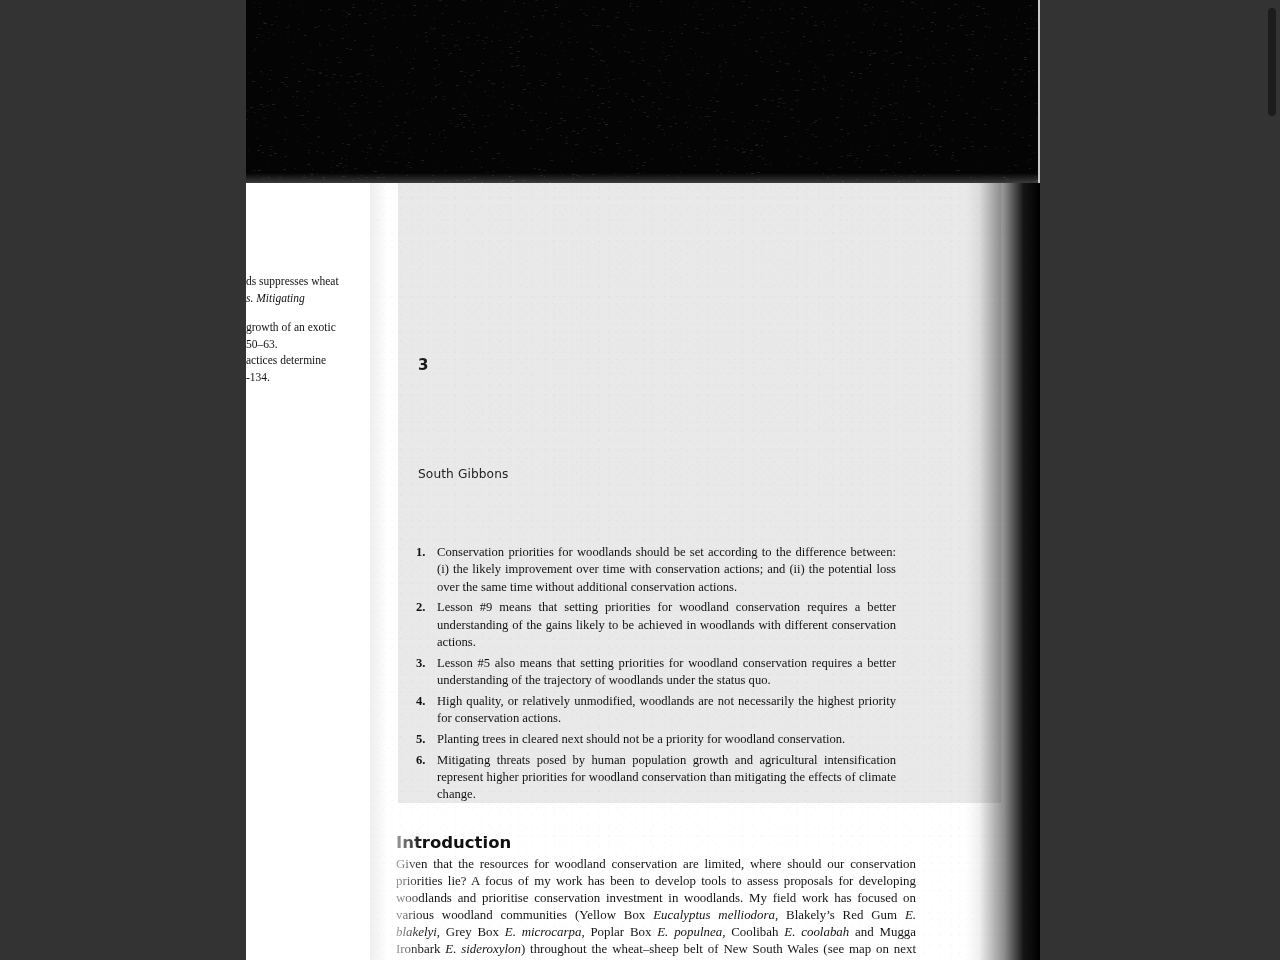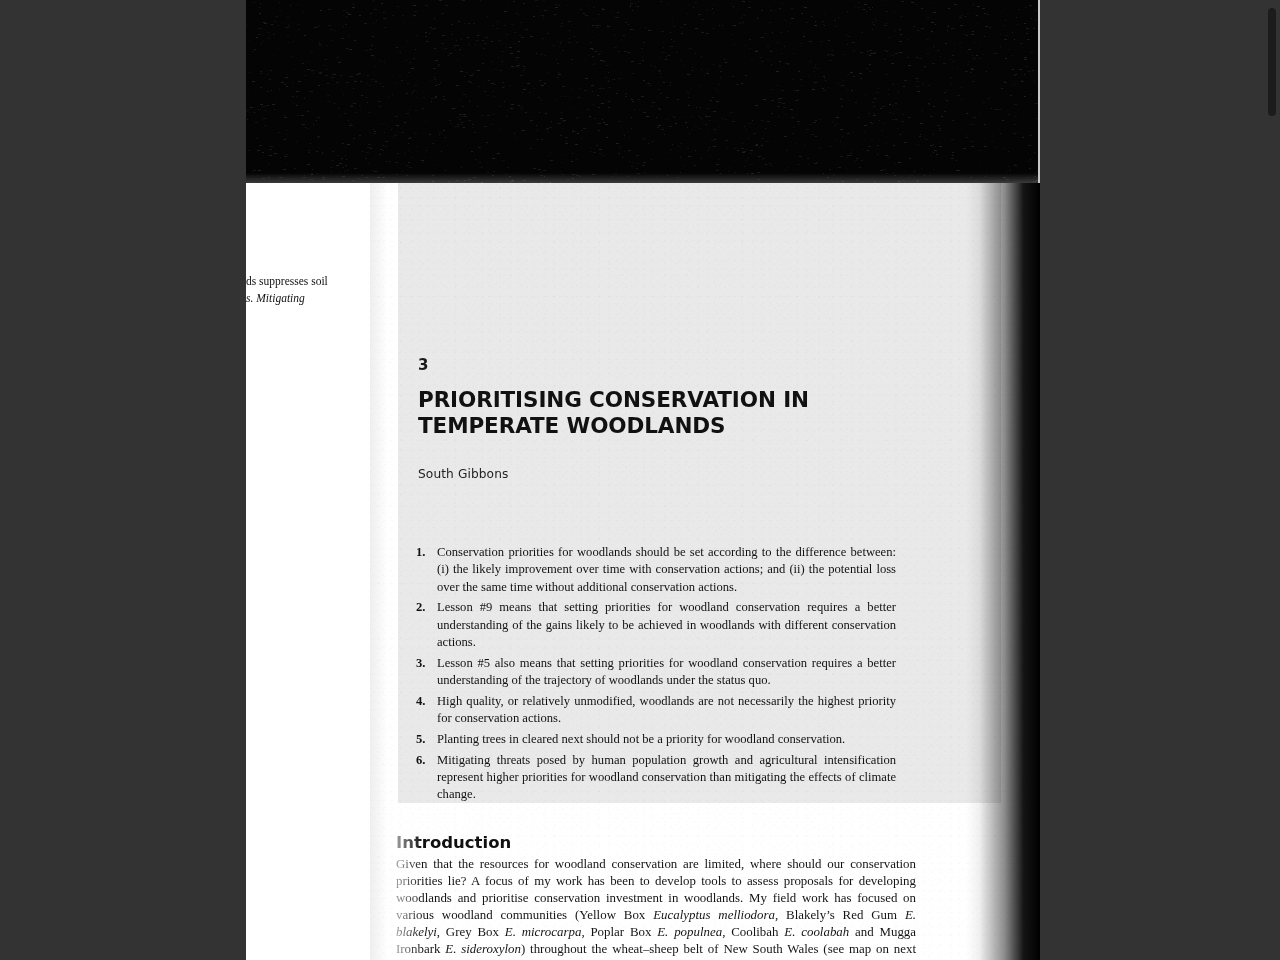--- a/index.html
+++ b/index.html
@@ -1981,35 +1981,40 @@
       <div class="speck" style="left: 346px; top: 49px; width: 2px; height: 1px; opacity: 0.54;"></div>
       <div class="speck" style="left: 292px; top: 97px; width: 2px; height: 1px; opacity: 0.43;"></div>
       <div class="speck" style="left: 402px; top: 83px; width: 2px; height: 1px; opacity: 0.59;"></div>
       <div class="speck" style="left: 790px; top: 180px; width: 3px; height: 1px; opacity: 0.69;"></div>
     <div class="band-fade"></div>
   </div>
 
   <div class="page-left">
     <div class="page-left-text">
       <div class="blk">
-        <div>ds suppresses soil</div>
+        <div>ds suppresses wheat</div>
         <div><i>s. Mitigating</i></div>
+      </div>
+      <div class="blk">
+        <div>growth of an exotic</div>
+        <div>50–63.</div>
+        <div>actices determine</div>
+        <div>-134.</div>
       </div>
     </div>
   </div>
 
   <div class="page-right">
 
     <div class="gutter-shade"></div>
 
     <div class="lessons-panel"></div>
 
     <div class="chapter-num">3</div>
 
-    <div class="chapter-title">PRIORITISING CONSERVATION IN TEMPERATE WOODLANDS</div>
 
     <div class="chapter-author">South Gibbons</div>
 
     <div class="lessons-list">
       <div class="lesson-item">
         <div class="lesson-num">1.</div>
         <div class="lesson-text">Conservation priorities for woodlands should be set according to the difference between: (i) the likely improvement over time with conservation actions; and (ii) the potential loss over the same time without additional conservation actions.</div>
       </div>
       <div class="lesson-item">
         <div class="lesson-num">2.</div>

